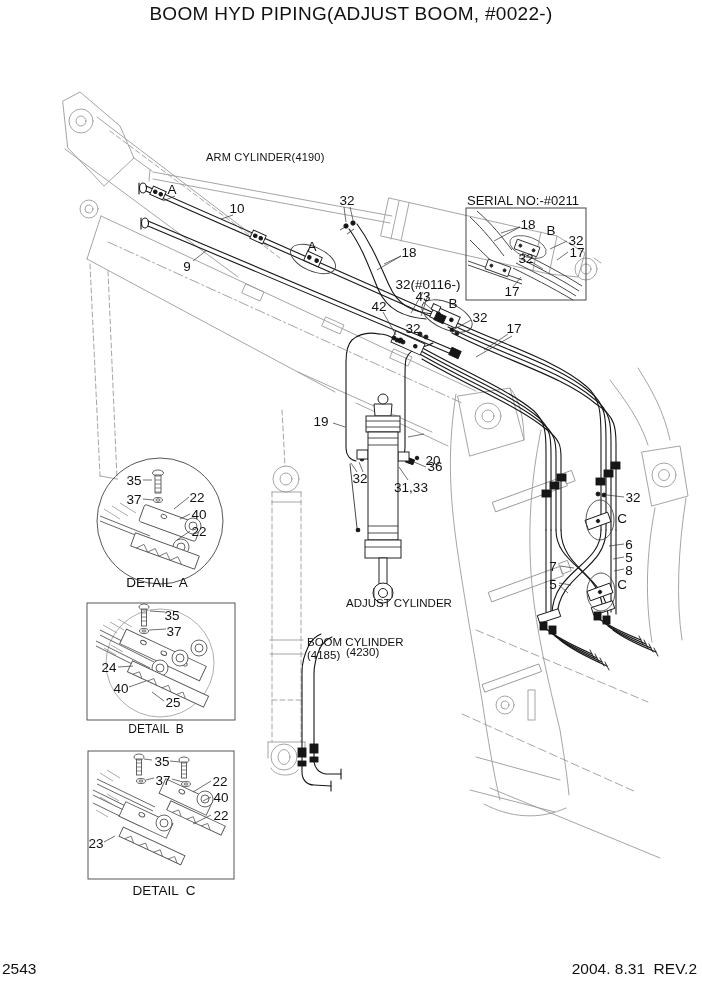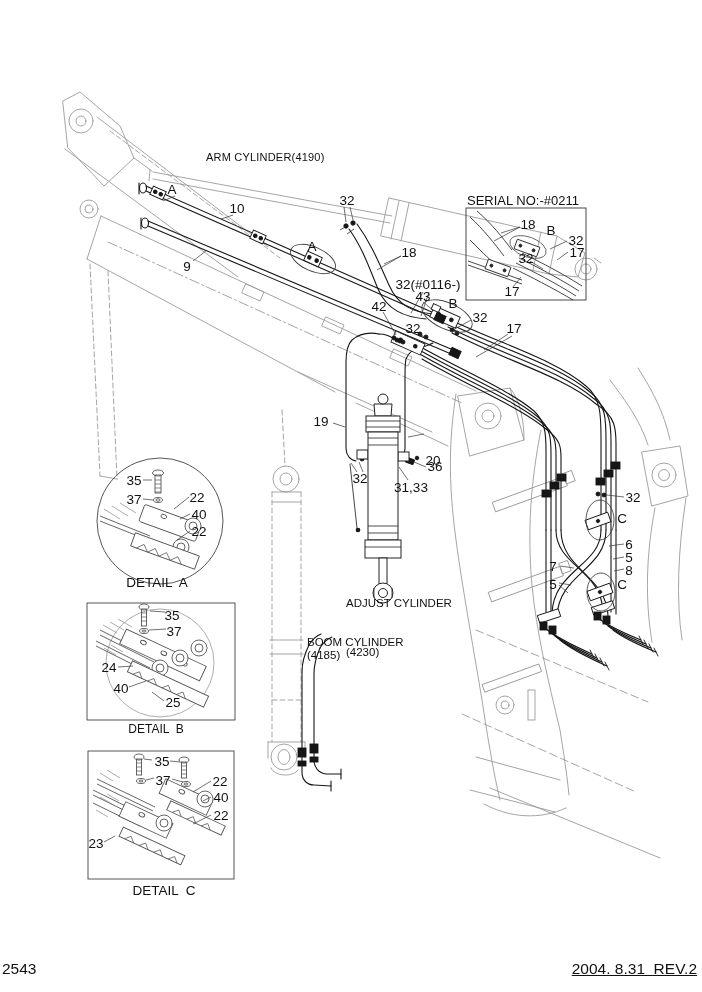--- a/index.html
+++ b/index.html
@@ -11,21 +11,21 @@
   .arm-cyl{left:206px;top:151px;font-size:11px;letter-spacing:.2px;}
   .serial{left:467px;top:193px;font-size:13px;}
   .adj1{left:346px;top:597px;font-size:11.5px;}
   .adj2{left:346px;top:610px;font-size:11.5px;margin-top:36px;}
   .boom1{left:307px;top:636px;font-size:11.5px;}
   .boom2{left:307px;top:649px;font-size:11.5px;}
   .deta{left:157px;top:575px;transform:translateX(-50%);font-size:13.5px;}
   .detb{left:156px;top:722px;transform:translateX(-50%);font-size:12px;}
   .detc{left:164px;top:883px;transform:translateX(-50%);font-size:13.5px;}
   .pageno{left:2px;top:960px;font-size:15.5px;}
-  .rev{right:5px;top:960px;font-size:15.5px;text-decoration:underline;}
+  .rev{right:5px;top:960px;font-size:15.5px;}
   .callout{position:absolute;transform:translate(-50%,-50%);font-size:13.5px;color:#111;white-space:pre;}
 </style>
 </head>
 <body>
 
 <div class="page">
 
 <svg width="702" height="992" viewBox="0 0 702 992">
 
   <g stroke="#9b9b9b" stroke-width="0.9" fill="none" stroke-linecap="round">
@@ -461,20 +461,21 @@
     <path d="M164,701 L152,692"></path>
     <path d="M152,760 L144,759 M170,761 L180,762"></path>
     <path d="M154,778 L146,780 M172,779 L183,782"></path>
     <path d="M211,781 L193,792"></path>
     <path d="M211,797 L203,801"></path>
     <path d="M211,815 L193,824"></path>
     <path d="M104,842 L115,836"></path>
   </g>
 </svg>
 
+<div class="lbl title">BOOM HYD PIPING(ADJUST BOOM, #0022-)</div>
 <div class="lbl arm-cyl">ARM CYLINDER(4190)</div>
 <div class="lbl serial">SERIAL NO:-#0211</div>
 <div class="lbl adj1">ADJUST CYLINDER</div>
 <div class="lbl adj2">(4230)</div>
 <div class="lbl boom1">BOOM CYLINDER</div>
 <div class="lbl boom2">(4185)</div>
 <div class="lbl deta">DETAIL  A</div>
 <div class="lbl detb">DETAIL  B</div>
 <div class="lbl detc">DETAIL  C</div>
 <div class="lbl pageno">2543</div>

